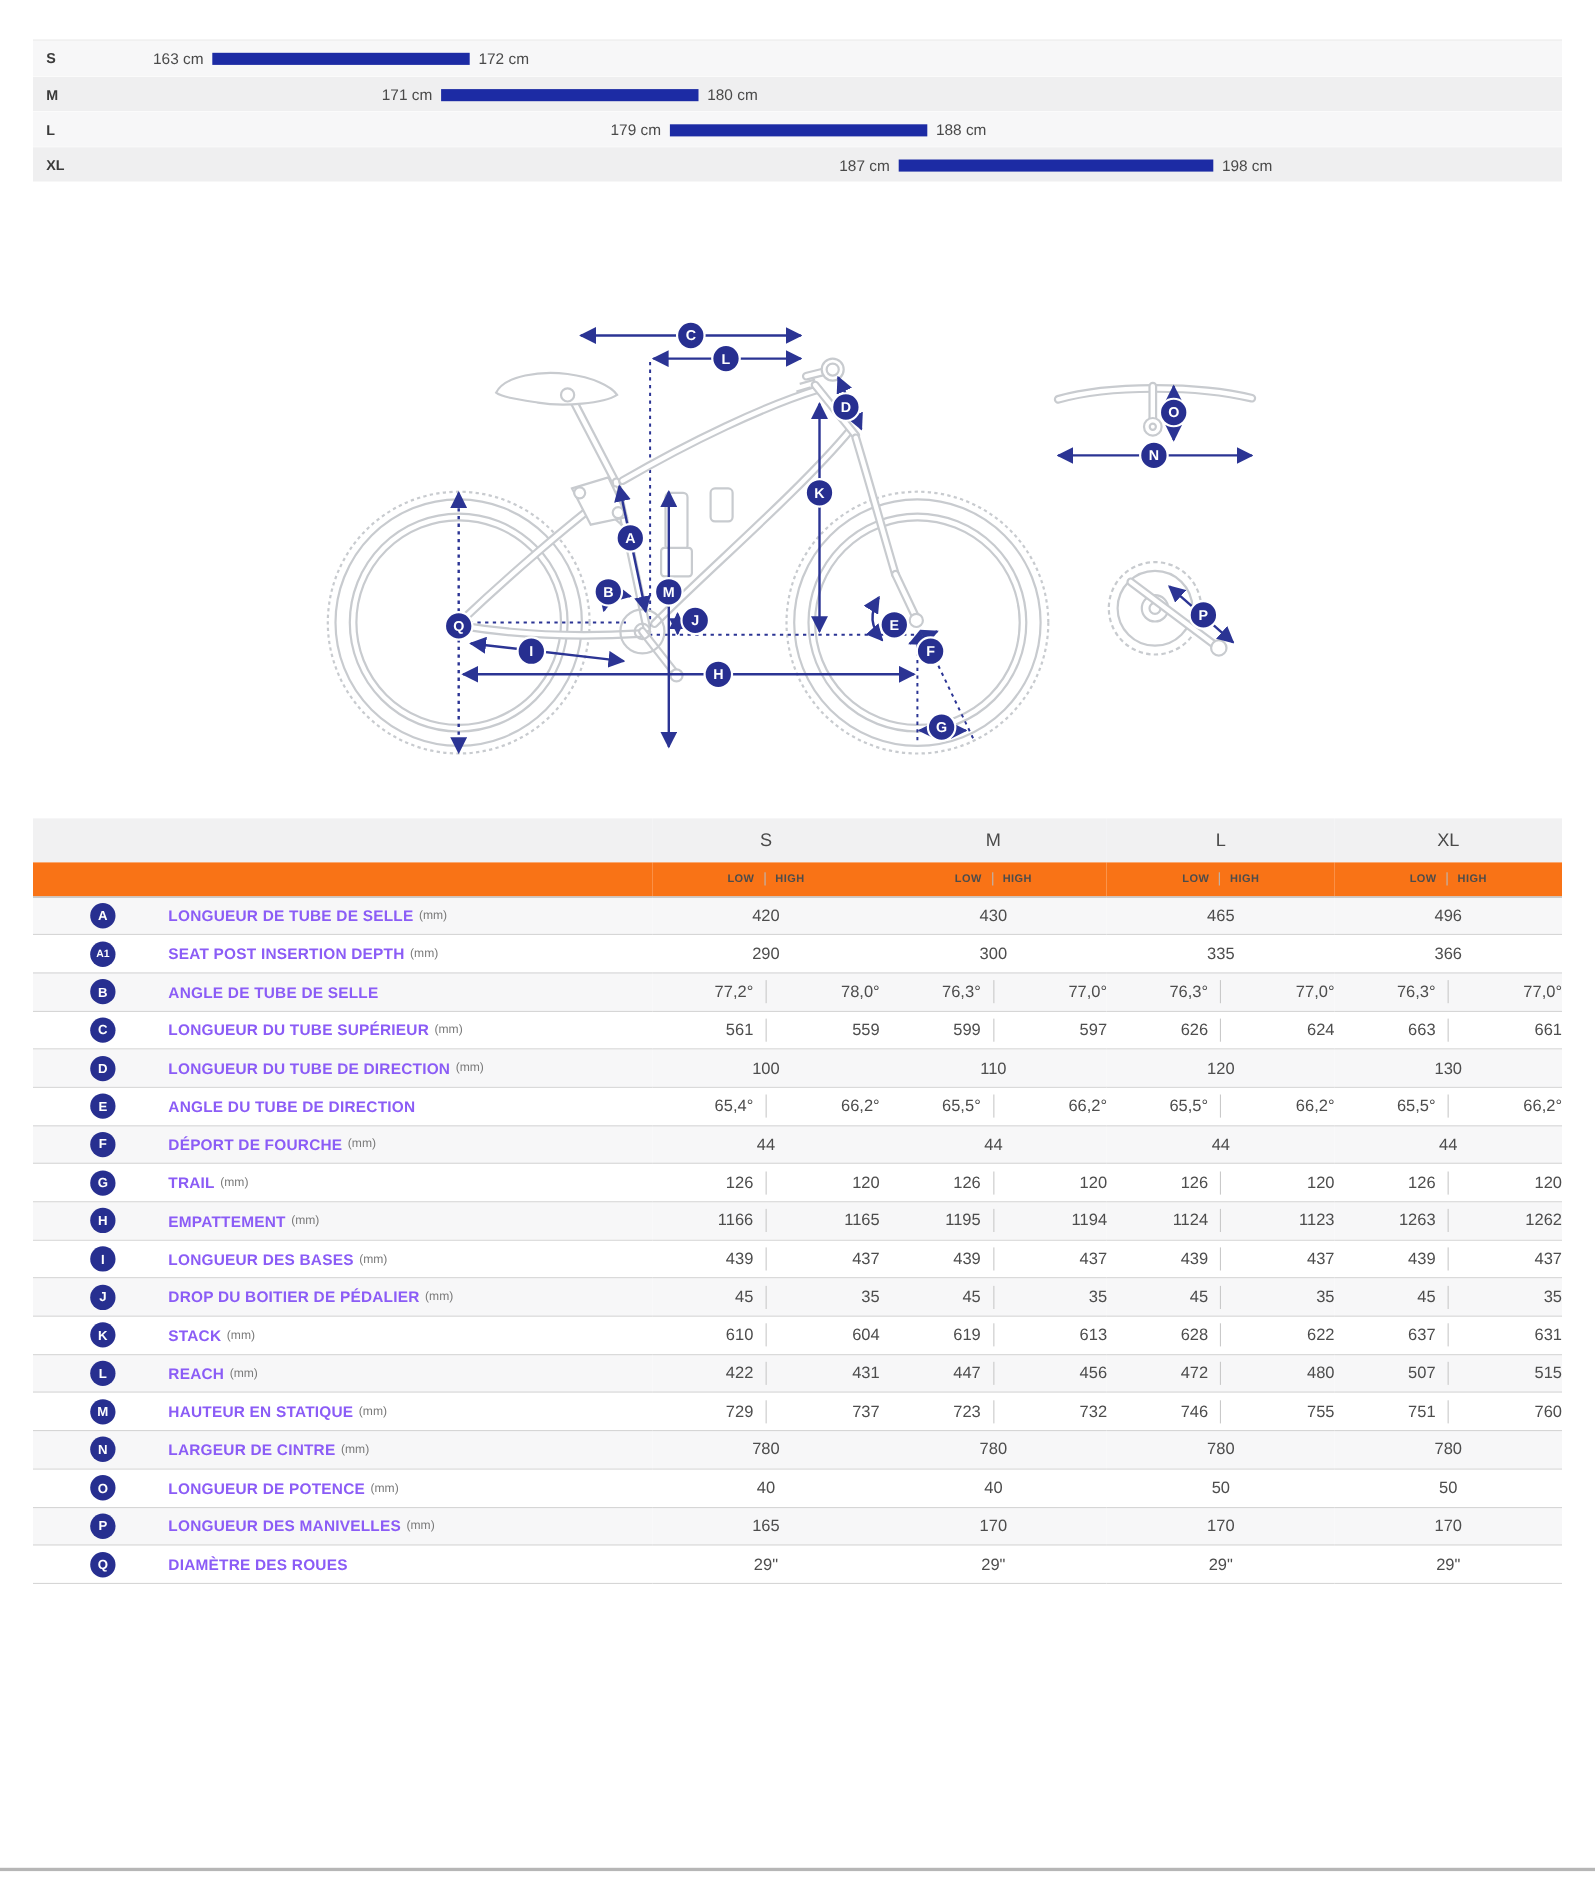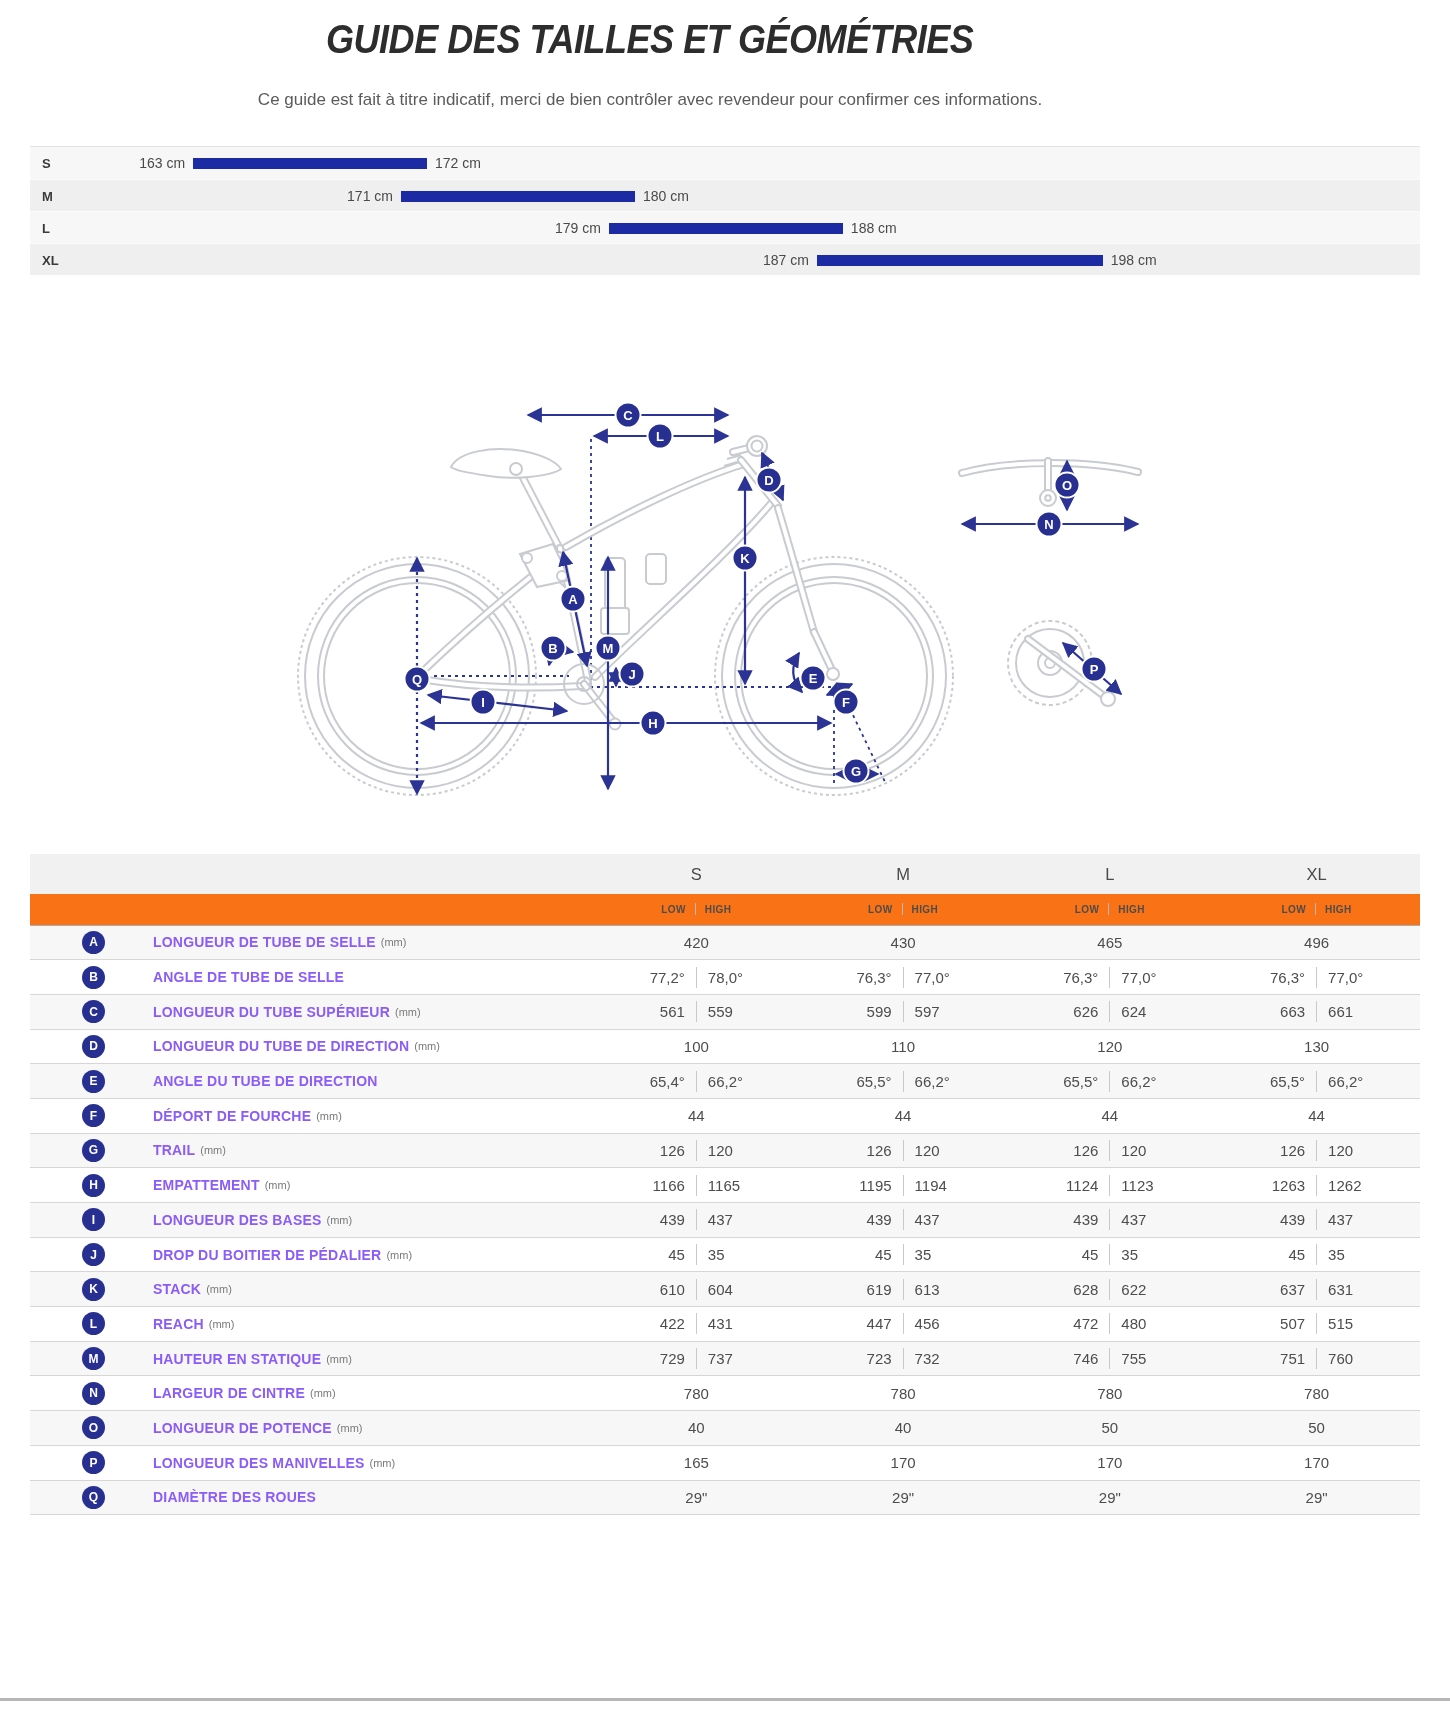--- a/index.html
+++ b/index.html
@@ -49,35 +49,31 @@
   tbody tr:nth-child(even) { background:#ffffff; }
   td { padding:0; vertical-align:middle; }
   td.label-cell { display:flex; align-items:center; height:33.7px; padding-left:52px; }
   .circle-badge { width:23px; height:23px; border-radius:50%; background:#272F90; color:#fff; font-weight:700; font-size:12px; display:inline-flex; align-items:center; justify-content:center; flex:none; }
   .circle-badge.small { font-size:9.5px; }
   .row-label { margin-left:48px; font-size:14px; font-weight:700; color:#8b5cf6; letter-spacing:.2px; white-space:nowrap; }
   .row-unit { margin-left:5px; font-size:11px; color:#7a7a7a; font-weight:400; }
   .val { font-size:15px; color:#4d4d4d; }
   .pair { display:flex; align-items:center; height:100%; }
   .pair .lo { flex:1; text-align:right; padding-right:11px; }
-  .pair .hi { flex:1; text-align:left; padding-left:11px; }
+  .pair .hi { flex:1; text-align:right; padding-left:11px; }
   .pair .vsep { width:1px; height:21px; background:#c9c9c9; }
   .single { text-align:center; }
 
   .bottom-rule { position:absolute; left:0; right:0; top:1698px; height:3px; background:#b6b6b6; }
 </style>
 </head>
 <body>
 
 <div class="page">
 
-  <div class="hdr">
-    <h1><span>GUIDE DES TAILLES ET GÉOMÉTRIES</span></h1>
-    <div class="sub">Ce guide est fait à titre indicatif, merci de bien contrôler avec revendeur pour confirmer ces informations.</div>
-  </div>
 
   <div class="size-chart">
       <div class="bar-row">
         <span class="size-label">S</span>
         <div class="hbar" style="left: 11.73%; width: 16.83%;"></div>
         <span class="cm-label" style="right: calc(88.27% + 8px);">163 cm</span>
         <span class="cm-label" style="left: calc(28.56% + 8px); text-align: right;">172 cm</span>
       </div>
       <div class="bar-row">
         <span class="size-label">M</span>
@@ -356,20 +352,39 @@
             </td>
             <td class="val">
               <div class="single">465</div>
             </td>
             <td class="val">
               <div class="single">496</div>
             </td>
           </tr>
           <tr>
             <td class="label-cell">
+              <span class="circle-badge small">A1</span>
+              <span class="row-label">SEAT POST INSERTION DEPTH</span>
+              <span class="row-unit">(mm)</span>
+            </td>
+            <td class="val">
+              <div class="single">290</div>
+            </td>
+            <td class="val">
+              <div class="single">300</div>
+            </td>
+            <td class="val">
+              <div class="single">335</div>
+            </td>
+            <td class="val">
+              <div class="single">366</div>
+            </td>
+          </tr>
+          <tr>
+            <td class="label-cell">
               <span class="circle-badge">B</span>
               <span class="row-label">ANGLE DE TUBE DE SELLE</span>
             </td>
             <td class="val">
               <div class="pair">
                 <span class="lo">77,2°</span>
                 <span class="vsep"></span>
                 <span class="hi">78,0°</span>
               </div>
             </td>

